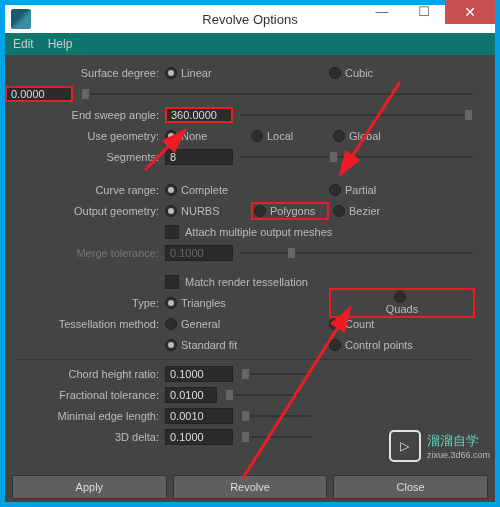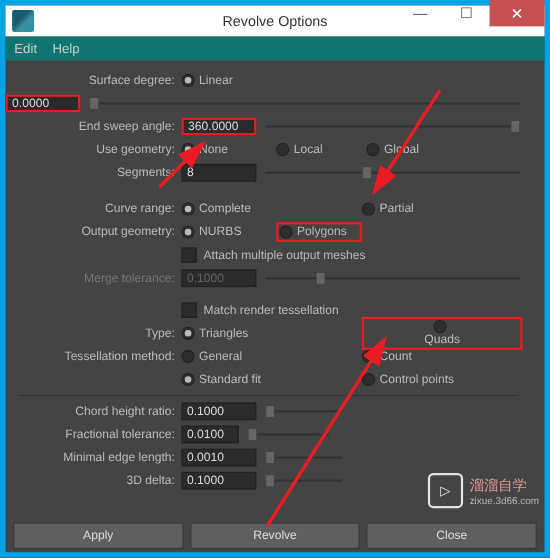--- a/index.html
+++ b/index.html
@@ -46,21 +46,21 @@
   
   .highlight-red { border: 2px solid #ed1c24; }
   
   .bottombar { position: absolute; left: 12px; right: 12px; bottom: 8px; display: flex; gap: 6px; }
   .btn { flex: 1; height: 24px; background: #5f5f5f; border: 1px solid #333; color: #ddd; font-size: 11px; display: flex; align-items: center; justify-content: center; }
   
   .arrows { position: absolute; left: 0; top: 0; pointer-events: none; }
   
   .watermark { position: absolute; right: 10px; bottom: 45px; display: flex; align-items: center; gap: 6px; opacity: 0.85; }
   .watermark .circ { width: 32px; height: 32px; border: 2px solid #fff; border-radius: 5px; display: flex; align-items: center; justify-content: center; color: #fff; font-size: 12px; }
-  .watermark .wtext { color: #fca5a5; font-size: 13px; }
+  .watermark .wtext { color: #5eead4; font-size: 13px; }
   .watermark .wsub { color: #ccc; font-size: 9px; }
 </style>
 </head>
 <body>
 
 <div class="window">
   <div class="titlebar">
     <div class="icon"></div>
     <div class="title">Revolve Options</div>
     <div class="winbtns">
@@ -78,20 +78,24 @@
   <div class="content">
 
     <div class="row">
       <div class="label">Surface degree:</div>
       <div class="controls">
         <div class="radio checked col1">
             <span class="dot"></span>
             <span class="rtext">Linear</span>
           </div>
         <div class="col2"></div>
+        <div class="radio col3">
+            <span class="dot"></span>
+            <span class="rtext">Cubic</span>
+          </div>
       </div>
     </div>
 
     <div class="row">
       <div class="controls">
         <input class="textinput highlight-red" style="width: 68px;" value="0.0000">
         <div class="slider-wrap">
             <div class="slider">
               <div class="track"></div>
               <div class="thumb" style="left:0%"></div>
@@ -164,20 +168,24 @@
     <div class="row">
       <div class="label">Output geometry:</div>
       <div class="controls">
         <div class="radio checked col1">
             <span class="dot"></span>
             <span class="rtext">NURBS</span>
           </div>
         <div class="radio col2 highlight-red" style="padding:1px;">
             <span class="dot"></span>
             <span class="rtext">Polygons</span>
+          </div>
+        <div class="radio col3">
+            <span class="dot"></span>
+            <span class="rtext">Bezier</span>
           </div>
       </div>
     </div>
 
     <div class="row">
       <div class="label"></div>
       <div class="controls">
         <div class="checkbox"></div>
         <span>Attach multiple output meshes</span>
       </div>

